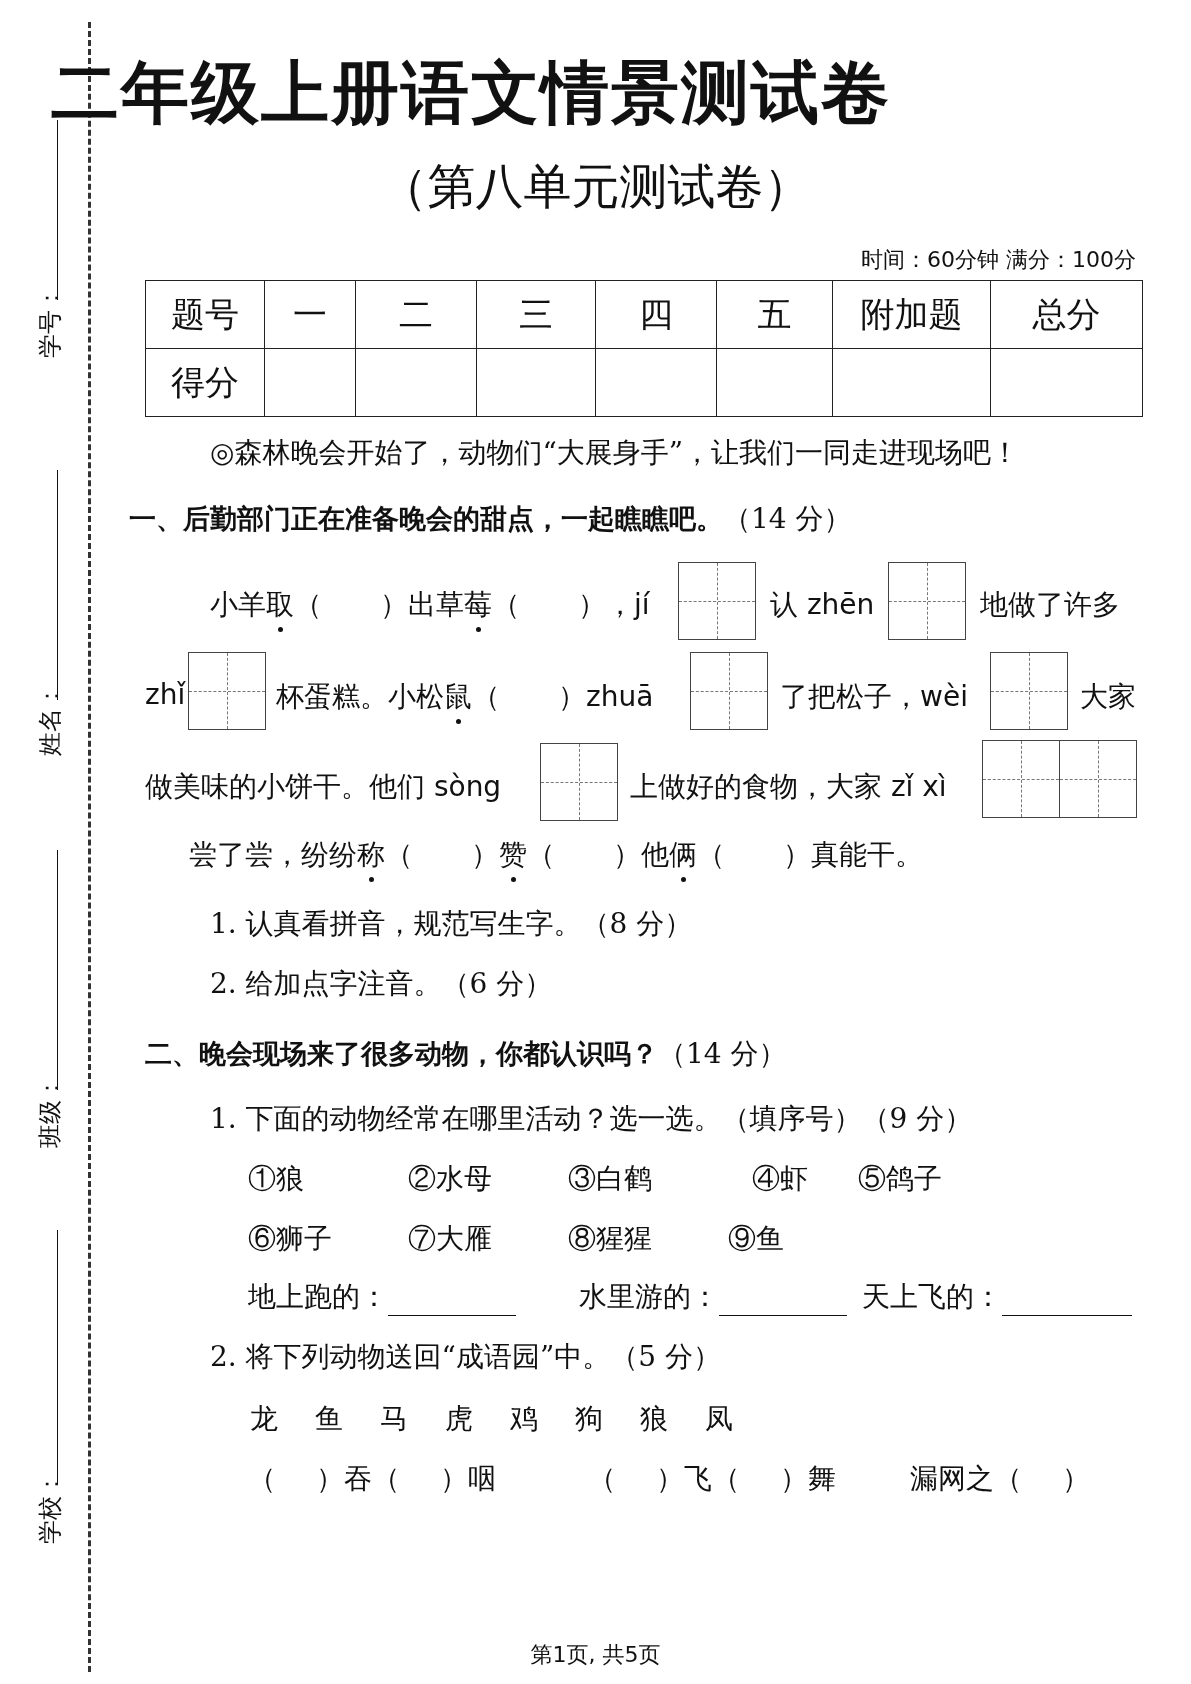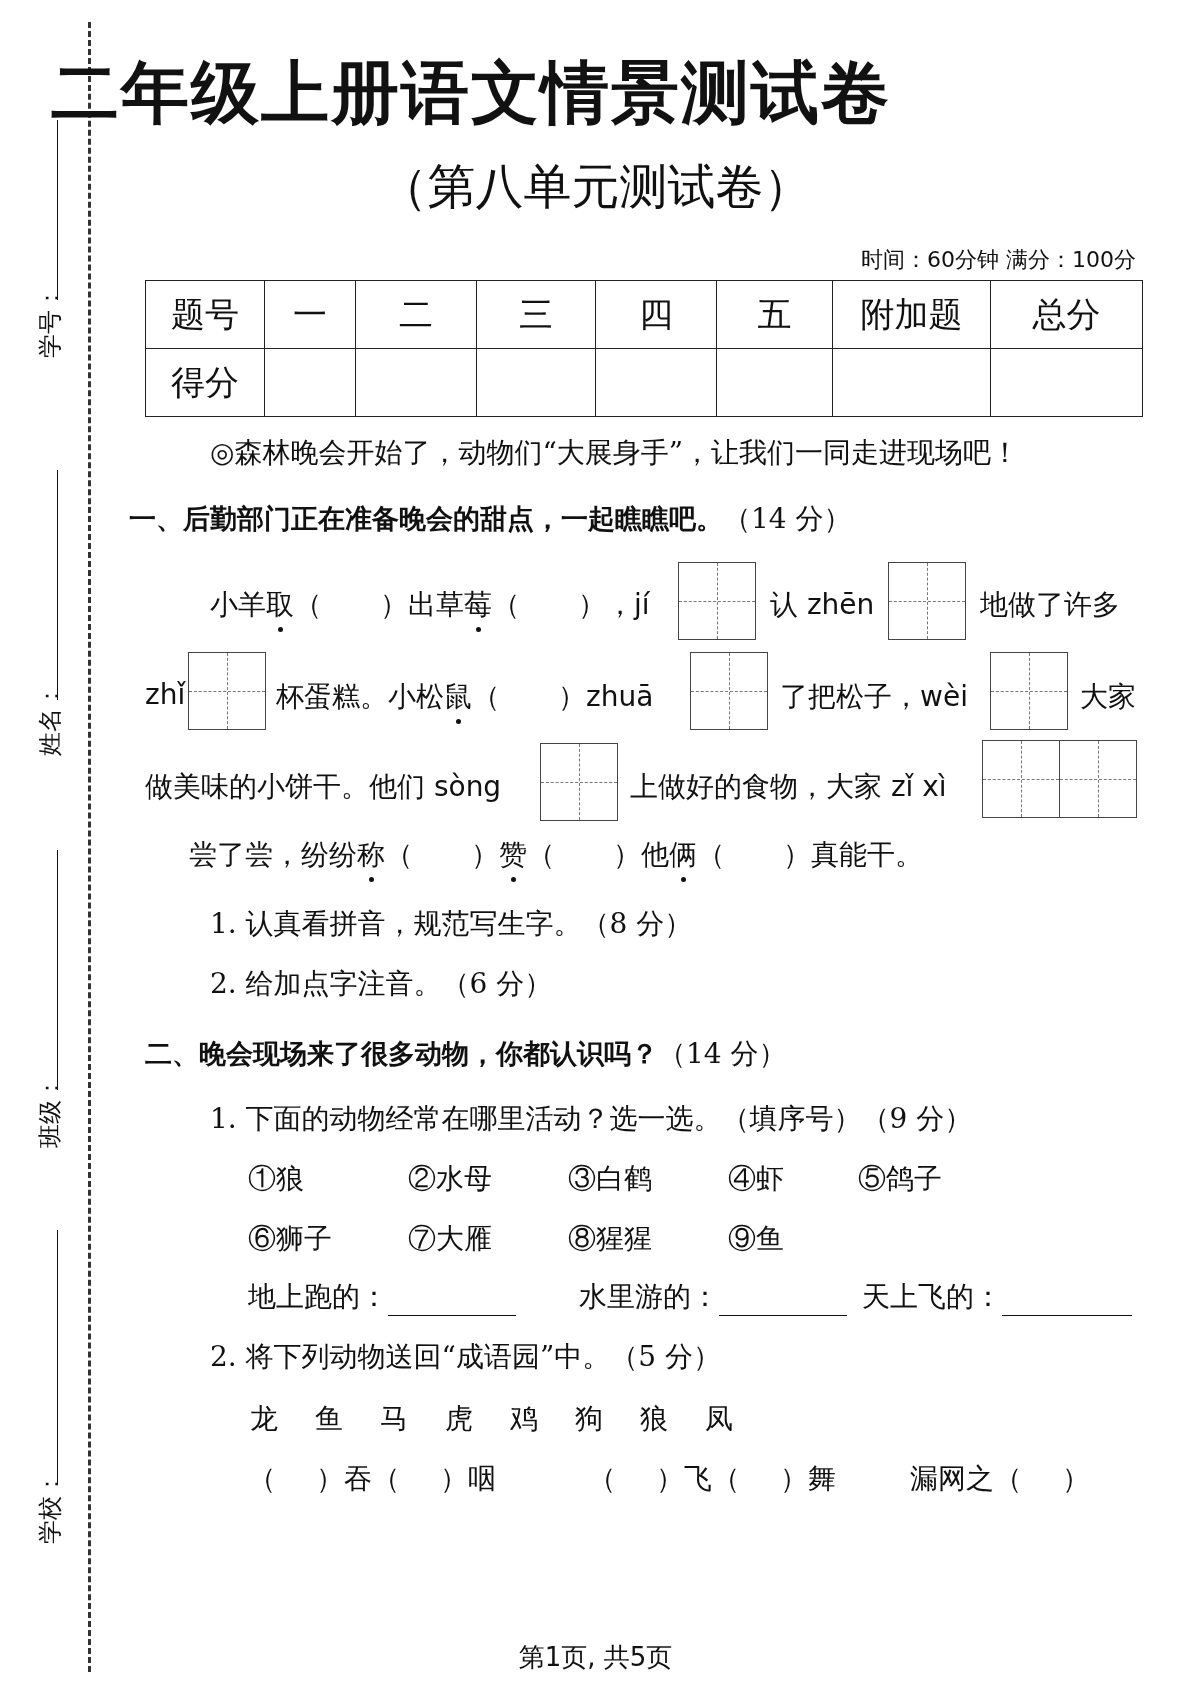--- a/index.html
+++ b/index.html
@@ -28,21 +28,21 @@
   .py { font-family:"DejaVu Sans","Liberation Sans",sans-serif; font-size:28px; }
   .dot { position:relative; display:inline-block; }
   .dot::after { content:""; position:absolute; left:50%; bottom:-8px; width:5px; height:5px; margin-left:-2.5px;
                 background:#111; border-radius:50%; }
 
   .tzg { position:absolute; width:78px; height:78px; border:1.5px solid #444; box-sizing:border-box; background:#fff; }
   .tzg::before { content:""; position:absolute; left:50%; top:0; bottom:0; border-left:1px dashed #777; }
   .tzg::after { content:""; position:absolute; top:50%; left:0; right:0; border-top:1px dashed #777; }
 
   .blank { display:inline-block; border-bottom:1.5px solid #111; height:26px; vertical-align:bottom; }
-  .footer { position:absolute; left:0; width:1191px; top:1640px; text-align:center; font-size:26px;
+  .footer { position:absolute; left:0; width:1191px; top:1640px; text-align:center; font-size:22px;
             font-family:"DejaVu Sans","Liberation Sans",sans-serif; }
 </style>
 </head>
 <body>
 
 <div class="dash-line"></div>
 
 <div class="margin-line" style="top:120px;height:180px;"></div>
 <div class="margin-label" style="top:322px;">学号：</div>
 
@@ -130,21 +130,21 @@
 <div class="line" style="left:210px;top:965px;">2. 给加点字注音。（6 分）</div>
 
 <div class="line" style="left:145px;top:1035px;">
   <span class="heading">二、晚会现场来了很多动物，你都认识吗？</span><span class="pts">（14 分）</span>
 </div>
 <div class="line" style="left:210px;top:1100px;">1. 下面的动物经常在哪里活动？选一选。（填序号）（9 分）</div>
 
 <div class="line" style="left:248px;top:1160px;">①狼</div>
 <div class="line" style="left:408px;top:1160px;">②水母</div>
 <div class="line" style="left:568px;top:1160px;">③白鹤</div>
-<div class="line" style="left:728px;top:1160px;">④虾</div>
+<div class="line" style="left:752px;top:1160px;">④虾</div>
 <div class="line" style="left:858px;top:1160px;">⑤鸽子</div>
 
 <div class="line" style="left:248px;top:1220px;">⑥狮子</div>
 <div class="line" style="left:408px;top:1220px;">⑦大雁</div>
 <div class="line" style="left:568px;top:1220px;">⑧猩猩</div>
 <div class="line" style="left:728px;top:1220px;">⑨鱼</div>
 
 <div class="line" style="left:248px;top:1278px;">
   <span>地上跑的：</span><span class="blank" style="width:128px"></span>
 </div>

